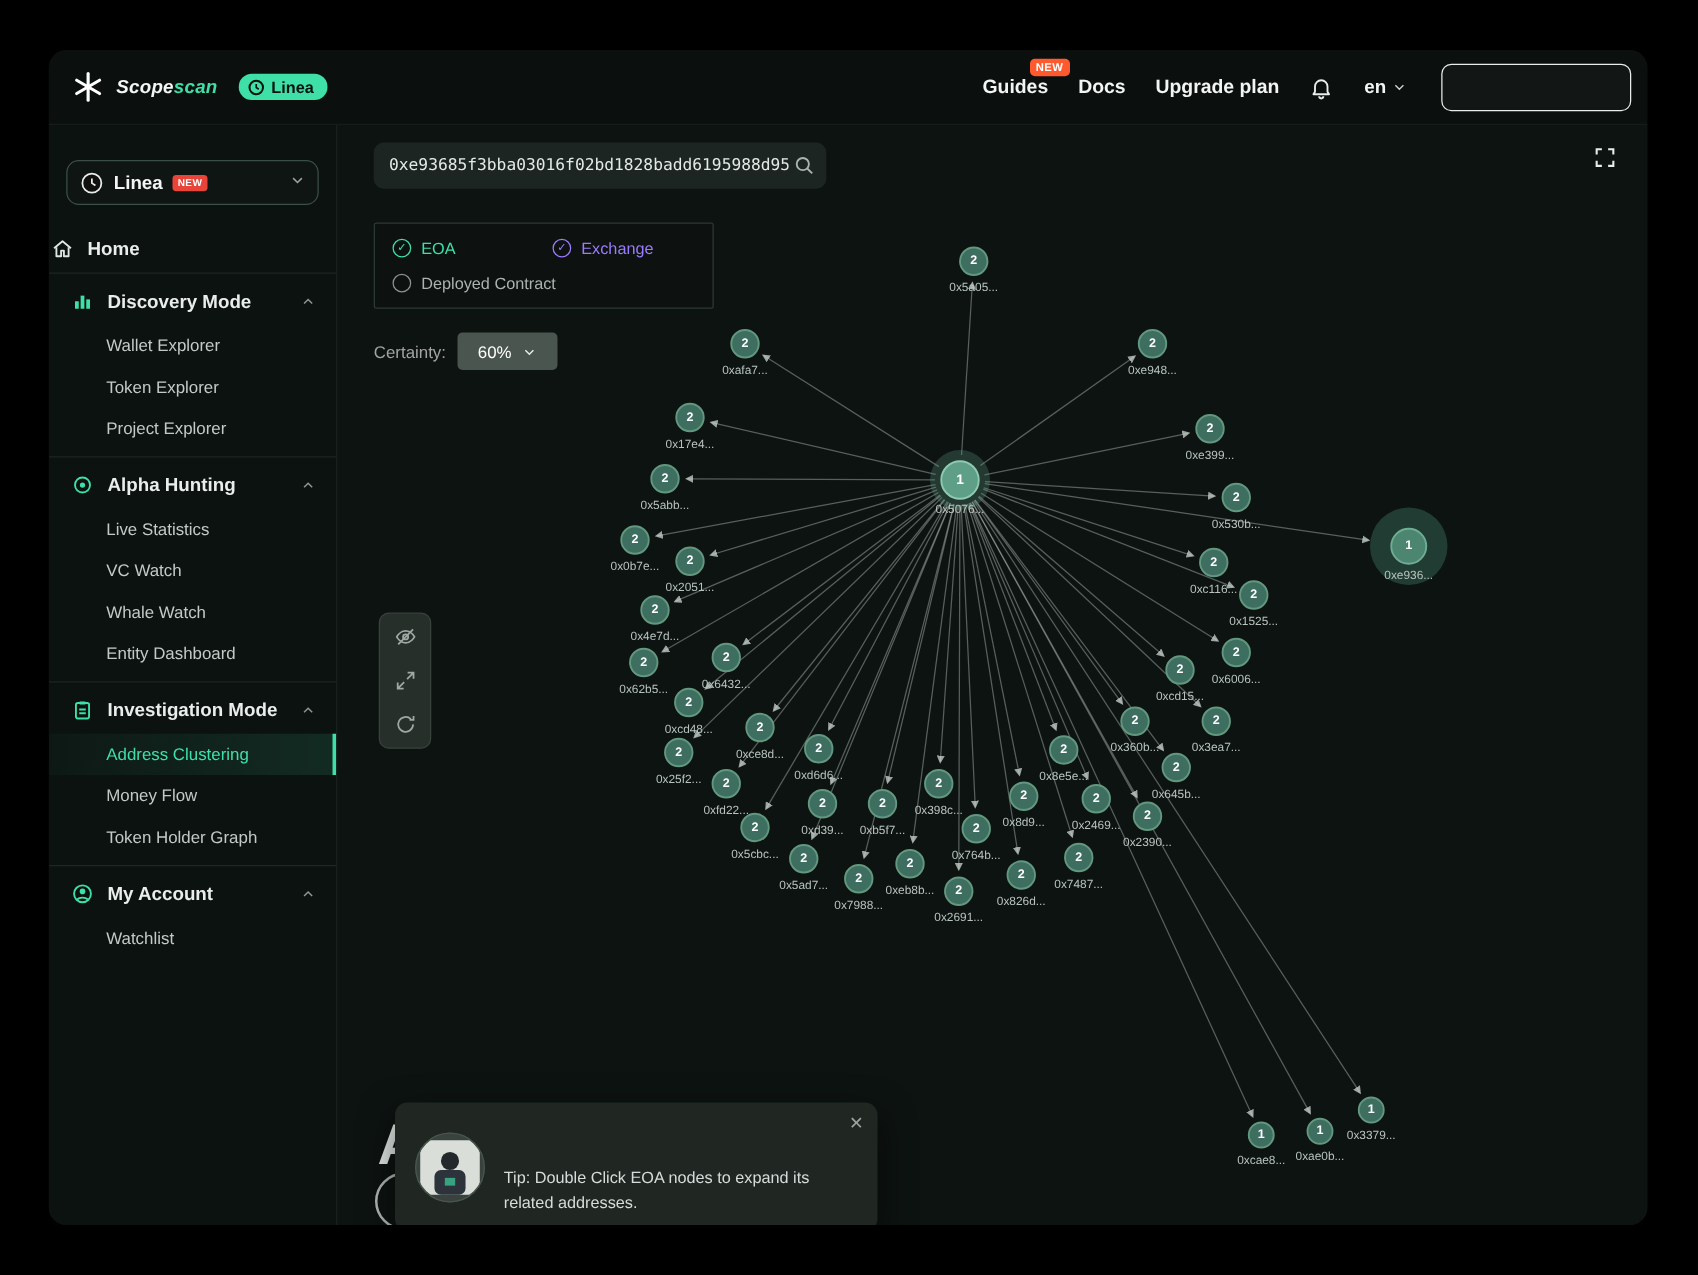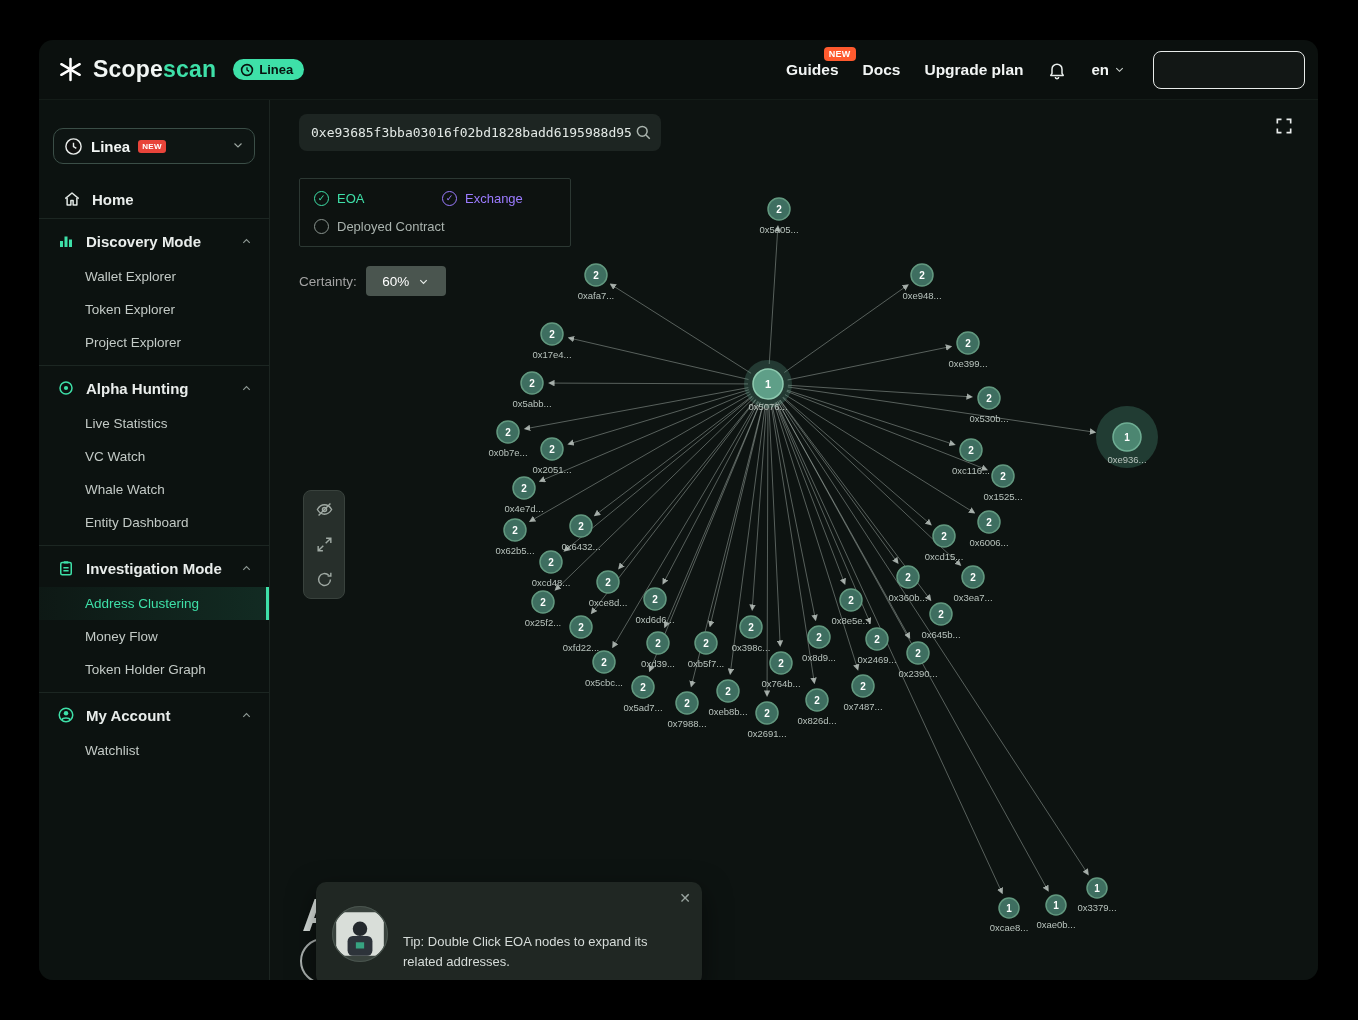--- a/index.html
+++ b/index.html
@@ -3,21 +3,21 @@
 <meta charset="utf-8">
 <style>
   *{margin:0;padding:0;box-sizing:border-box;}
   html,body{width:1358px;height:1020px;background:#000;font-family:"Liberation Sans",sans-serif;overflow:hidden;}
   .app{position:absolute;left:39px;top:40px;width:1279px;height:940px;background:#0b100e;border-radius:14px;overflow:hidden;display:flex;flex-direction:column;}
 
   
   .topbar{height:60px;flex:none;display:flex;align-items:center;padding:0 8px 0 18px;border-bottom:1px solid #141c18;}
   .brand{display:flex;align-items:center;gap:9px;cursor:pointer;}
   .logo-icon svg{width:27px;height:27px;display:block;}
-  .brand-text{font-size:23px;font-weight:700;color:#f2f6f4;letter-spacing:.2px;}
+  .brand-text{font-size:15px;font-weight:700;color:#f2f6f4;letter-spacing:.2px;font-style:italic;}
   .brand-green{color:#3ee0a8;}
   .chain-badge{display:flex;align-items:center;gap:5px;background:#3ee0a8;color:#07130e;font-size:13px;font-weight:700;border-radius:999px;padding:3px 11px 3px 7px;margin-left:8px;cursor:pointer;}
   .chain-ic svg{width:14px;height:14px;display:block;}
   .searchbar{margin-left:42px;width:413px;height:38px;background:#222a26;border-radius:19px;display:flex;align-items:center;padding:0 14px 0 18px;cursor:text;}
   .searchbar input{flex:1;background:transparent;border:none;outline:none;color:#dfe5e2;font-size:14px;font-family:"Liberation Sans",sans-serif;}
   .searchbar input::placeholder{color:#8b968f;}
   .search-ic svg{width:19px;height:19px;display:block;color:#aab4ae;}
   .spacer{flex:1;}
   .topnav{display:flex;align-items:center;gap:24px;padding-right:5px;}
   .nav-item{position:relative;color:#f2f5f4;font-size:15.5px;font-weight:600;cursor:pointer;white-space:nowrap;}
@@ -30,21 +30,21 @@
 
   
   .body-row{flex:1;display:flex;min-height:0;}
   .sidebar{width:231px;flex:none;background:#0c1210;border-right:1px solid #1c2521;padding-top:18px;overflow:hidden;}
   .network-btn{margin:10px 14px 16px 14px;height:36px;border:1px solid #3b4e47;border-radius:10px;display:flex;align-items:center;gap:8px;padding:0 10px;cursor:pointer;background:#0e1513;}
   .net-icon svg{width:19px;height:19px;display:block;}
   .network-btn .net-label{color:#f2f6f4;font-weight:700;font-size:15px;}
   .side-new{background:#e8443a;color:#fff;font-size:8px;font-weight:700;padding:2px 4px;border-radius:3px;letter-spacing:.3px;}
   .network-btn .net-chev{margin-left:auto;color:#9aa59f;}
   .network-btn .net-chev svg{width:12px;height:12px;}
-  .home-row{display:flex;align-items:center;gap:11px;padding:10px 24px;margin-top:4px;color:#e9edeb;font-weight:700;font-size:15px;cursor:pointer;}
+  .home-row{display:flex;align-items:center;gap:11px;padding:10px 2px;margin-top:4px;color:#e9edeb;font-weight:700;font-size:15px;cursor:pointer;}
   .home-row .side-ic{color:#dfe5e2;}
   .side-ic svg{width:18px;height:18px;display:block;}
   .side-section{border-top:1px solid #1c2622;padding:2px 0 6px 0;}
   .side-head{display:flex;align-items:center;gap:11px;padding:11px 16px 10px 18px;color:#e9edeb;font-weight:700;font-size:15px;cursor:pointer;text-align:right;}
   .side-head .side-ic{color:#3ee0a8;}
   .side-chev{margin-left:auto;color:#8d9893;}
   .side-chev svg{width:13px;height:13px;display:block;}
   .side-child{padding:8px 18px 8px 46px;color:#c3cac6;font-size:13.5px;cursor:pointer;line-height:17px;}
   .side-child.active{color:#3ee0a8;background:linear-gradient(90deg,rgba(62,224,168,0.03),rgba(62,224,168,0.12));border-right:3px solid #3ee0a8;}
 

